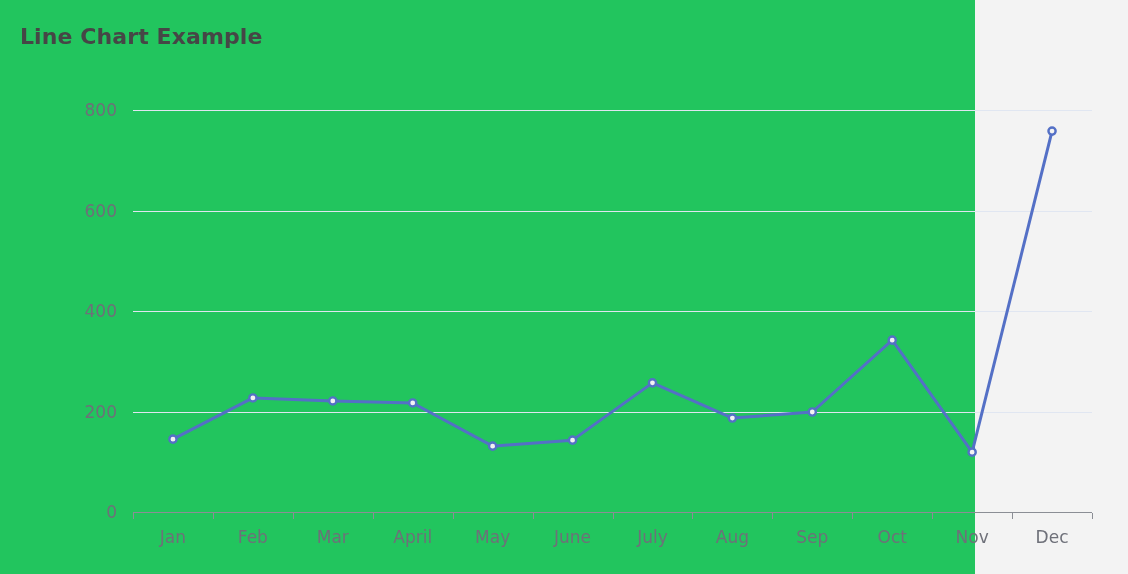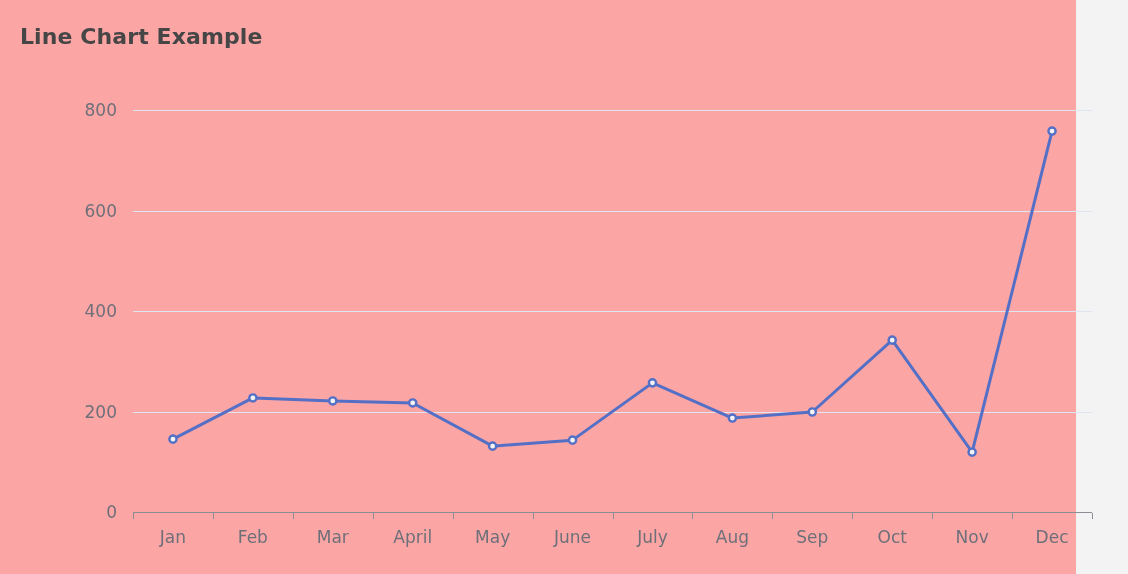--- a/index.html
+++ b/index.html
@@ -8,23 +8,23 @@
   }
   body {
     width: 1128px;
     height: 574px;
     background: #f3f3f3;
     font-family: "DejaVu Sans", "Liberation Sans", sans-serif;
     overflow: hidden;
   }
   #chart-root {
     position: relative;
-    width: 1076px;
+    width: 975px;
     height: 574px;
-    background: #fca5a5;
+    background: #22c55e;
   }
   #chart-title {
     position: absolute;
     left: 20px;
     top: 24px;
     font-size: 22px;
     font-weight: bold;
     color: #464646;
     letter-spacing: 0.1px;
     white-space: nowrap;

